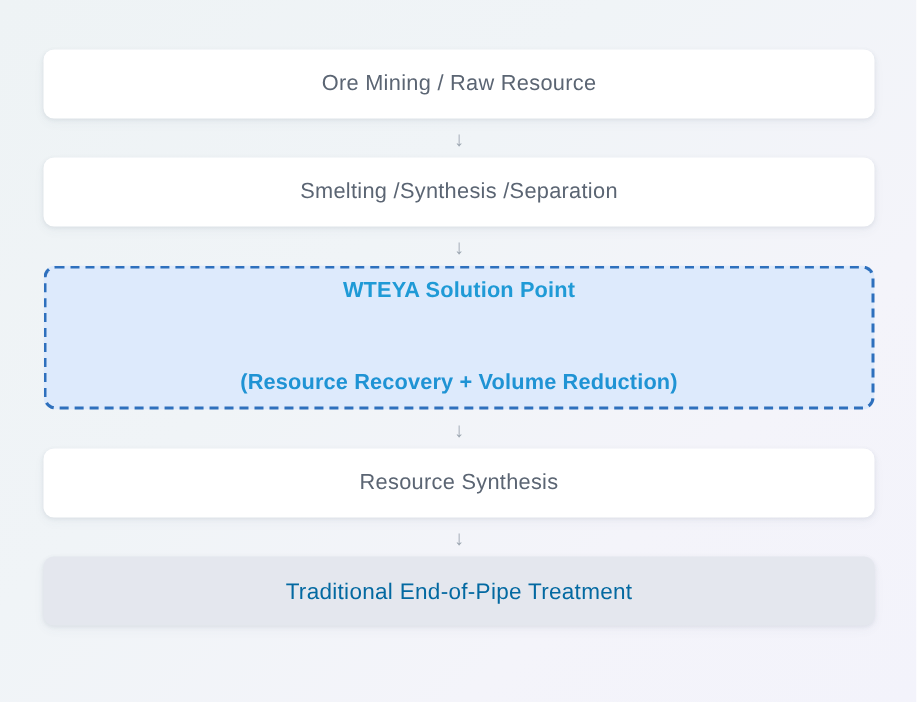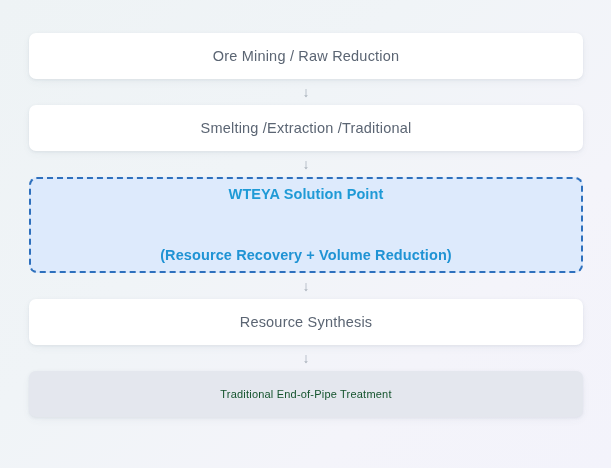--- a/index.html
+++ b/index.html
@@ -35,22 +35,22 @@
   }
   .flow-node.plain {
     background: #ffffff;
     color: #5b6573;
     font-size: 14.5px;
     letter-spacing: 0.2px;
     box-shadow: 0 1px 3px rgba(80, 95, 120, 0.10), 0 3px 8px rgba(80, 95, 120, 0.045);
   }
   .flow-node.muted {
     background: #e4e7ee;
-    color: #14532d;
-    font-size: 11px;
+    color: #0369a1;
+    font-size: 15px;
     letter-spacing: 0.2px;
     box-shadow: 0 1px 3px rgba(80, 95, 120, 0.10), 0 3px 8px rgba(80, 95, 120, 0.045);
   }
   .flow-node.highlight {
     background: #ddeafc;
     border: 2px dashed #2e70bd;
     border-radius: 8px;
     min-height: 64px;
     flex-direction: column;
     justify-content: center;
@@ -84,29 +84,29 @@
     display: block;
     transform: scaleY(1.05);
   }
 </style>
 </head>
 <body>
 
 <div id="flow-canvas">
 
   <div class="flow-node plain">
-    <span>Ore Mining / Raw Reduction</span>
+    <span>Ore Mining / Raw Resource</span>
   </div>
 
   <div class="flow-connector">
     <span class="arrow-glyph">↓</span>
   </div>
 
   <div class="flow-node plain">
-    <span>Smelting /Extraction /Traditional</span>
+    <span>Smelting /Synthesis /Separation</span>
   </div>
 
   <div class="flow-connector">
     <span class="arrow-glyph">↓</span>
   </div>
 
   <div class="flow-node highlight">
     <span class="highlight-line">WTEYA Solution Point</span>
     <span class="highlight-line sub">(Resource Recovery + Volume Reduction)</span>
   </div>

